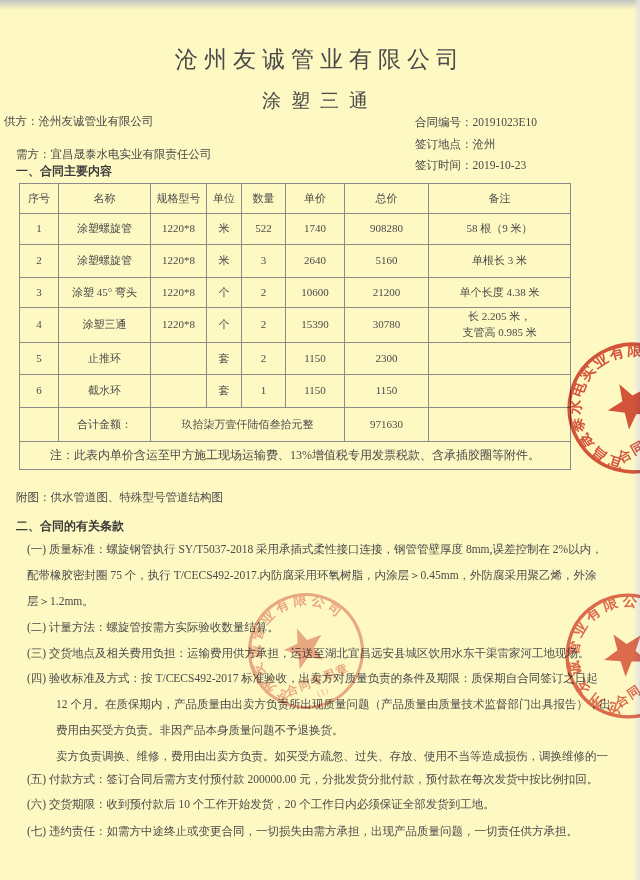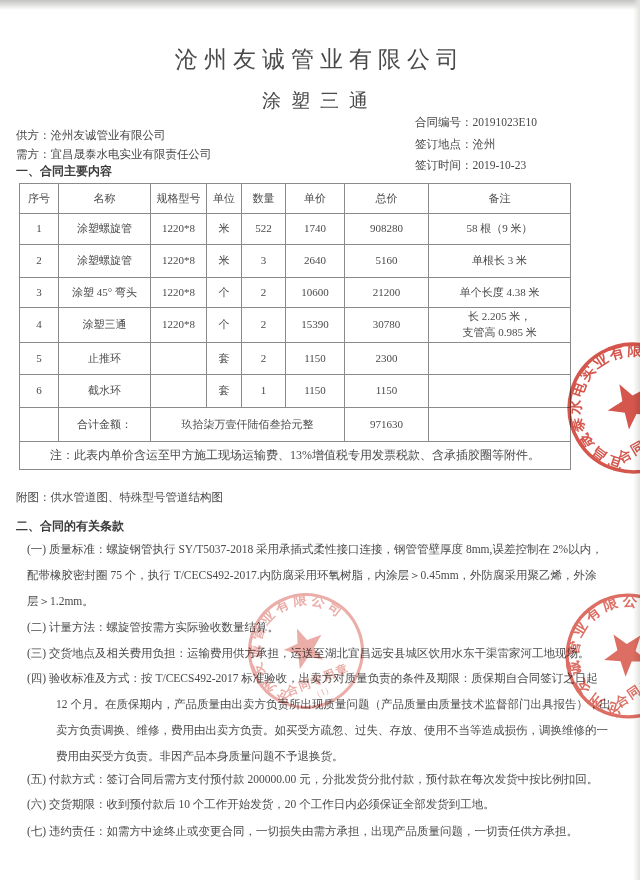--- a/index.html
+++ b/index.html
@@ -1,16 +1,16 @@
 <!DOCTYPE html>
 <html><head>
 <meta charset="utf-8">
 <style>
   html,body{margin:0;padding:0;background:#e9e9e7;}
-  .page{position:relative;width:640px;height:880px;background:#ffffff;overflow:hidden;
+  .page{position:relative;width:640px;height:880px;background:#fef9c3;overflow:hidden;
         font-family:"Liberation Serif","DejaVu Serif",serif;color:#3e3e3e;}
   .photo-top{position:absolute;top:0;left:0;right:0;height:10px;
         background:linear-gradient(#c3c3c1,rgba(251,251,249,0));}
   .photo-right{position:absolute;top:0;bottom:0;right:0;width:7px;
         background:linear-gradient(to left,#e3e3e0,rgba(251,251,249,0));}
   .title1{position:absolute;top:44px;left:0;right:0;text-align:center;
         font-size:23px;letter-spacing:6px;color:#4a4a4a;}
   .title2{position:absolute;top:88px;left:0;right:0;text-align:center;
         font-size:19px;letter-spacing:10px;color:#4a4a4a;}
   .line{position:absolute;font-size:11.5px;white-space:nowrap;color:#474747;}
@@ -38,21 +38,21 @@
 </head>
 <body>
 
 <div class="page">
   <div class="photo-top"></div>
   <div class="photo-right"></div>
 
   <div class="title1">沧州友诚管业有限公司</div>
   <div class="title2">涂塑三通</div>
 
-  <div class="line" style="left:16px;top:114px;margin-top:14px;">供方：沧州友诚管业有限公司</div>
+  <div class="line" style="left:4px;top:114px;">供方：沧州友诚管业有限公司</div>
   <div class="line" style="left:16px;top:147px;">需方：宜昌晟泰水电实业有限责任公司</div>
   <div class="info-right">
     <div>合同编号：20191023E10</div>
     <div>签订地点：沧州</div>
     <div>签订时间：2019-10-23</div>
   </div>
 
   <div class="line bold" style="left:16px;top:163px;">一、合同主要内容</div>
 
   <table class="main">
@@ -161,22 +161,22 @@
   </div>
   <div class="clause" style="top:614px;">
     <div class="clause-line">(二) 计量方法：螺旋管按需方实际验收数量结算。</div>
   </div>
   <div class="clause" style="top:640px;">
     <div class="clause-line">(三) 交货地点及相关费用负担：运输费用供方承担，运送至湖北宜昌远安县城区饮用水东干渠雷家河工地现场。</div>
   </div>
   <div class="clause" style="top:665px;">
     <div class="clause-line">(四) 验收标准及方式：按 T/CECS492-2017 标准验收，出卖方对质量负责的条件及期限：质保期自合同签订之日起</div>
     <div class="clause-line cont">12 个月。在质保期内，产品质量由出卖方负责所出现质量问题（产品质量由质量技术监督部门出具报告），出</div>
+    <div class="clause-line cont">费用由买受方负责。非因产品本身质量问题不予退换货。</div>
     <div class="clause-line cont">卖方负责调换、维修，费用由出卖方负责。如买受方疏忽、过失、存放、使用不当等造成损伤，调换维修的一</div>
-    <div class="clause-line cont">费用由买受方负责。非因产品本身质量问题不予退换货。</div>
   </div>
   <div class="clause" style="top:766px;">
     <div class="clause-line">(五) 付款方式：签订合同后需方支付预付款 200000.00 元，分批发货分批付款，预付款在每次发货中按比例扣回。</div>
   </div>
   <div class="clause" style="top:791px;">
     <div class="clause-line">(六) 交货期限：收到预付款后 10 个工作开始发货，20 个工作日内必须保证全部发货到工地。</div>
   </div>
   <div class="clause" style="top:818px;">
     <div class="clause-line">(七) 违约责任：如需方中途终止或变更合同，一切损失由需方承担，出现产品质量问题，一切责任供方承担。</div>
   </div>

